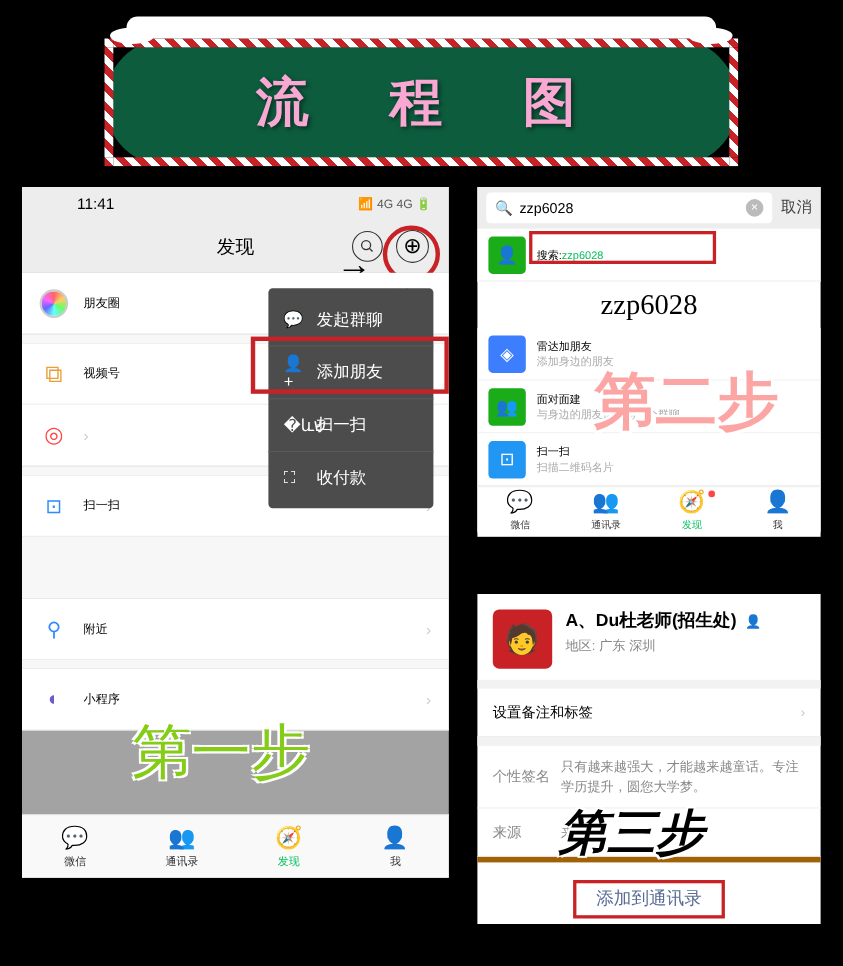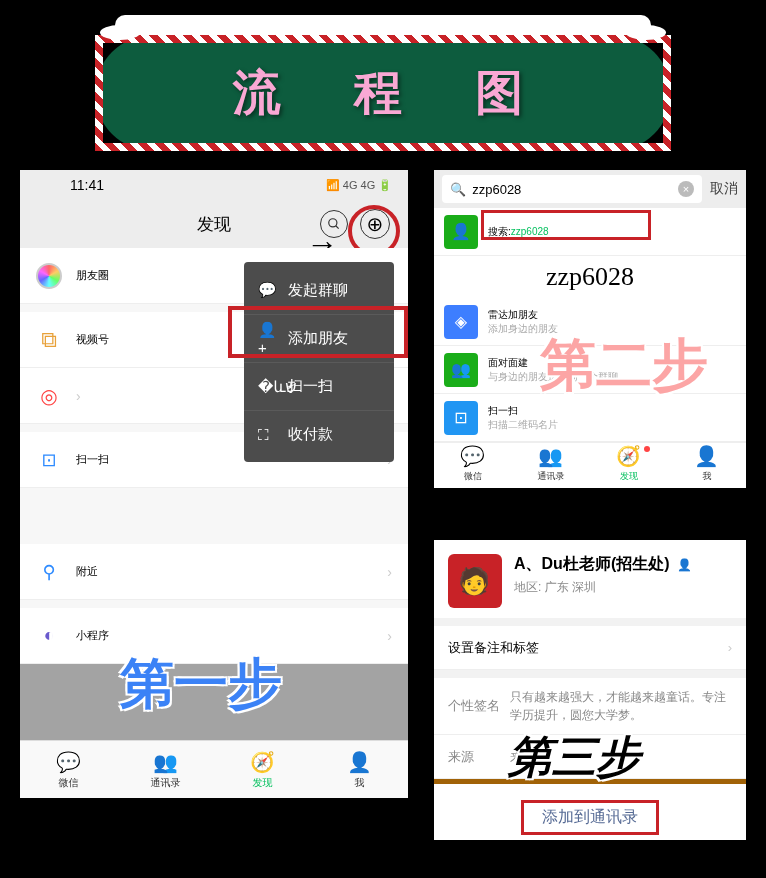--- a/index.html
+++ b/index.html
@@ -45,21 +45,21 @@
 .popup::before { content:""; position:absolute; top:-8px; right:16px; border:8px solid transparent; border-bottom-color:#4c4c4c; }
 .popup-item { height:48px; display:flex; align-items:center; padding:0 14px; color:#fff; font-size:15px; }
 .popup-item + .popup-item { border-top:1px solid #5a5a5a; }
 .popup-icon { width:20px; margin-right:10px; font-size:15px; }
 .popup-hl { position:absolute; left:208px; top:136px; width:180px; height:52px; border:4px solid #c82227; z-index:6; pointer-events:none; }
 
 .tabbar { position:absolute; bottom:0; left:0; right:0; height:58px; background:#f9f9f9; border-top:1px solid #ddd; display:flex; }
 .tab { flex:1; display:flex; flex-direction:column; align-items:center; justify-content:center; font-size:10px; color:#333; position:relative; }
 .tab.active { color:#07c160; }
 .tab-ic { font-size:20px; margin-bottom:2px; }
-.step1-label { position:absolute; left:120px; top:648px; font-size:54px; font-weight:700; color:#3b82f6; text-shadow:2px 2px 0 #fff,-2px -2px 0 #fff,2px -2px 0 #fff,-2px 2px 0 #fff; z-index:20; }
+.step1-label { position:absolute; left:120px; top:648px; font-size:54px; font-weight:400; color:#84cc16; text-shadow:2px 2px 0 #fff,-2px -2px 0 #fff,2px -2px 0 #fff,-2px 2px 0 #fff; z-index:20; }
 
 
 .searchbar { height:38px; display:flex; align-items:center; padding:0 8px; background:#ededed; gap:8px; }
 .search-input { flex:1; height:28px; background:#fff; border-radius:4px; display:flex; align-items:center; padding:0 8px; font-size:13px; }
 .search-mag { color:#999; margin-right:6px; font-size:13px; }
 .search-clear { width:16px;height:16px;background:#bbb;border-radius:50%;color:#fff;font-size:11px;display:flex;align-items:center;justify-content:center; }
 .search-cancel { color:#404040; font-size:14px; }
 .result-row { height:48px; display:flex; align-items:center; padding:0 10px; background:#fff; border-bottom:1px solid #eee; }
 .result-icon { width:34px; height:34px; border-radius:4px; display:flex; align-items:center; justify-content:center; color:#fff; font-size:16px; margin-right:10px; flex-shrink:0; }
 .result-text { font-size:10px; }

